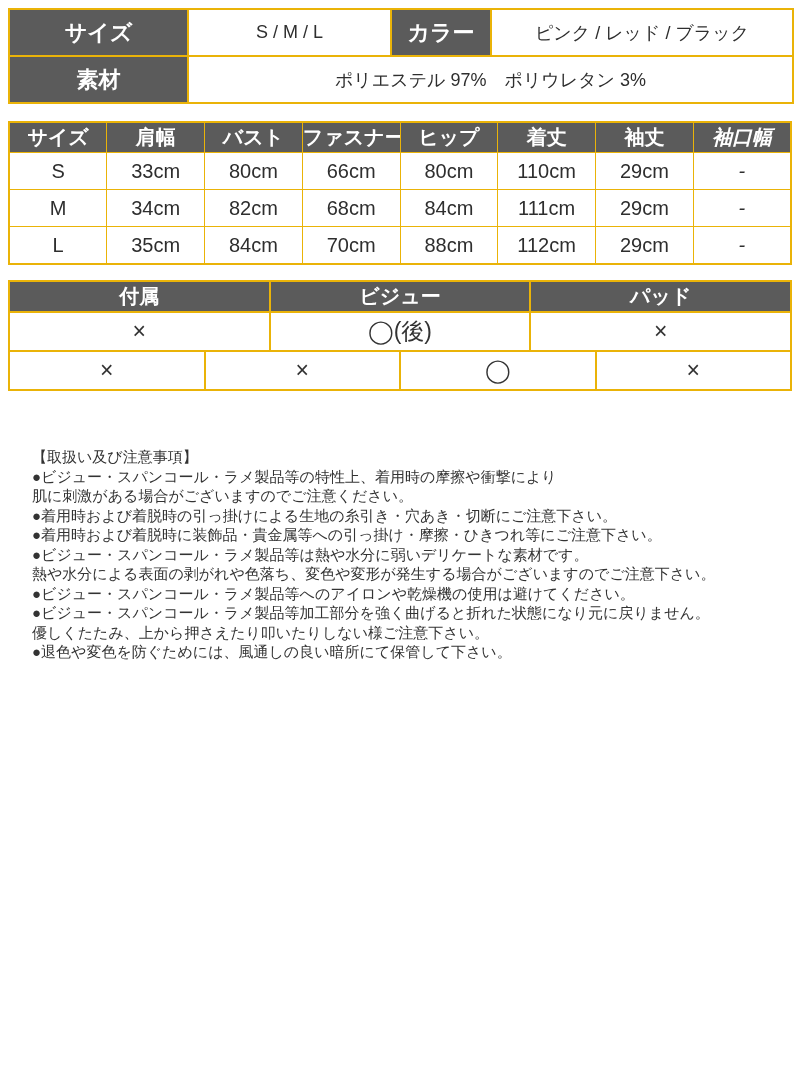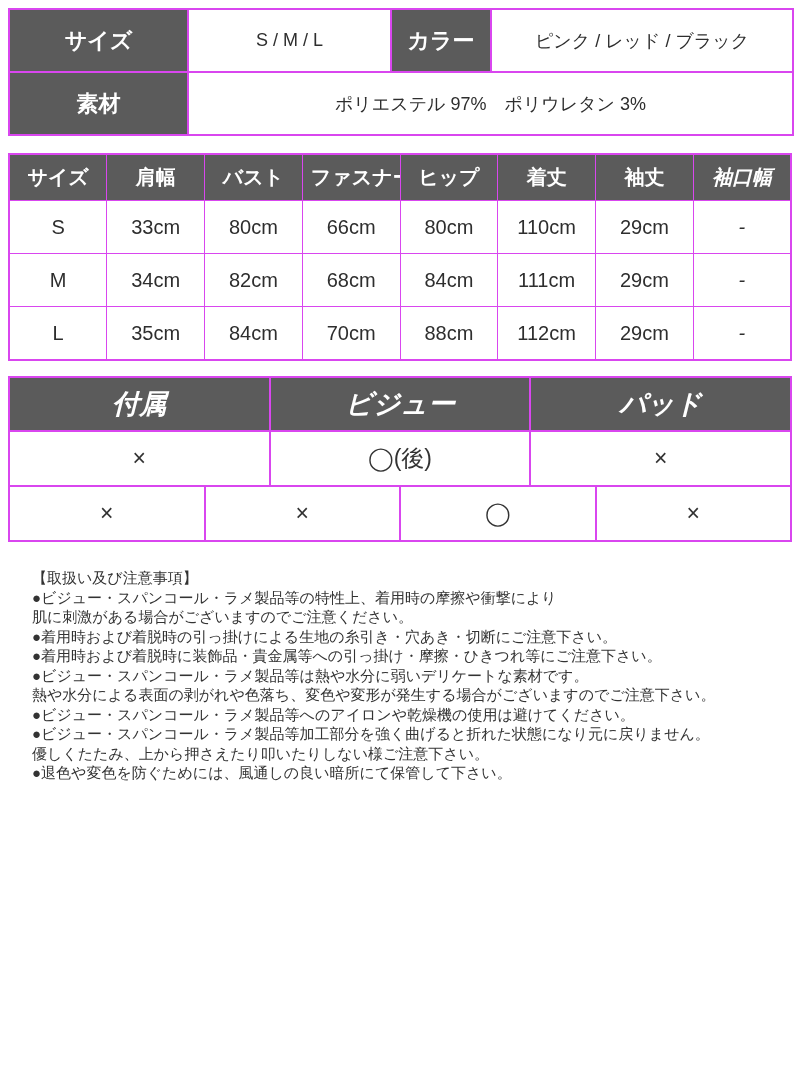--- a/index.html
+++ b/index.html
@@ -16,24 +16,24 @@
     box-sizing: border-box;
     padding: 8px;
     overflow: hidden;
   }
   table {
     border-collapse: collapse;
     table-layout: fixed;
     width: 784px;
   }
   td, th {
-    border: 2px solid #d946ef;
+    border: 2px solid #eab308;
     text-align: center;
     vertical-align: middle;
-    padding: 8px;
+    padding: 0;
     overflow: hidden;
     white-space: nowrap;
   }
   .hdr {
     background: #5b5b5b;
     color: #ffffff;
     font-weight: bold;
   }
   
   .info-table td { height: 45px; font-size: 18px; }
@@ -43,25 +43,25 @@
   .size-chart th { height: 29px; font-size: 20px; border-width: 1px; }
   .size-chart td { height: 36px; font-size: 20px; border-width: 1px; }
   .size-chart { border: 2px solid #262626; }
   .size-chart tr:first-child th { border-top-width: 2px; }
   .size-chart tr:last-child td { border-bottom-width: 2px; }
   .size-chart th:first-child, .size-chart td:first-child { border-left-width: 2px; }
   .size-chart th:last-child, .size-chart td:last-child { border-right-width: 2px; font-style: italic; }
   
   .spec-a { margin-top: 15px; }
   .spec-b { margin-top: -2px; }
-  .spec-a th, .spec-b th { height: 29px; font-size: 27px; font-style: italic; }
+  .spec-a th, .spec-b th { height: 29px; font-size: 20px; }
   .spec-a td, .spec-b td { height: 37px; font-size: 23px; color: #333333; }
   
   .notes {
-    margin-top: 26px;
+    margin-top: 56px;
     padding-left: 24px;
     font-size: 15px;
     line-height: 19.5px;
     color: #333333;
   }
   .notes div { white-space: nowrap; }
 </style>
 </head>
 <body>
 

